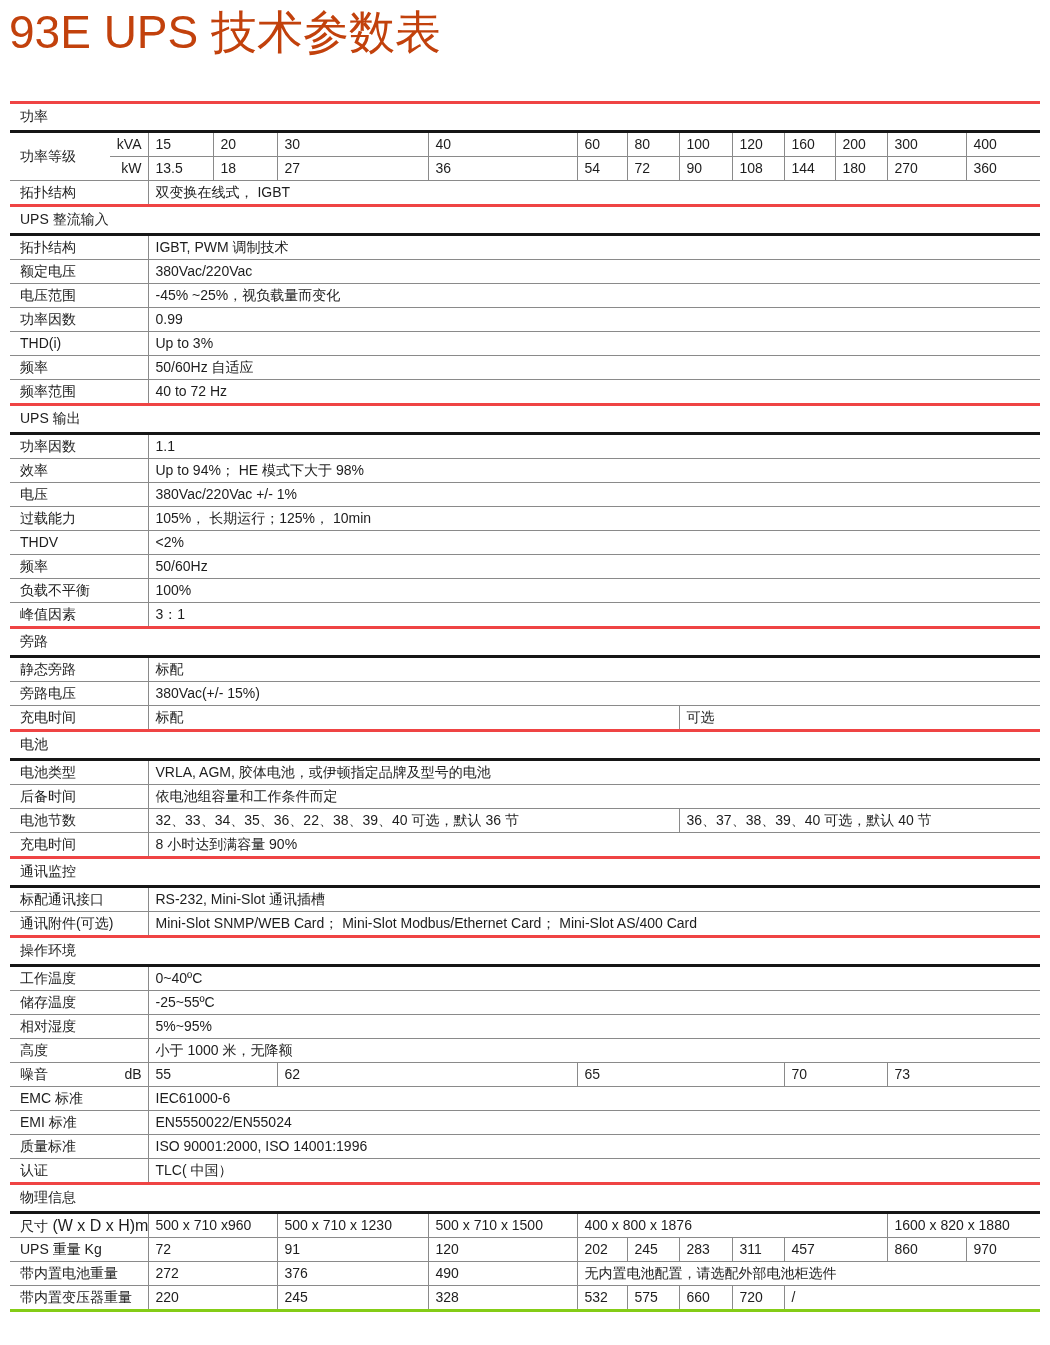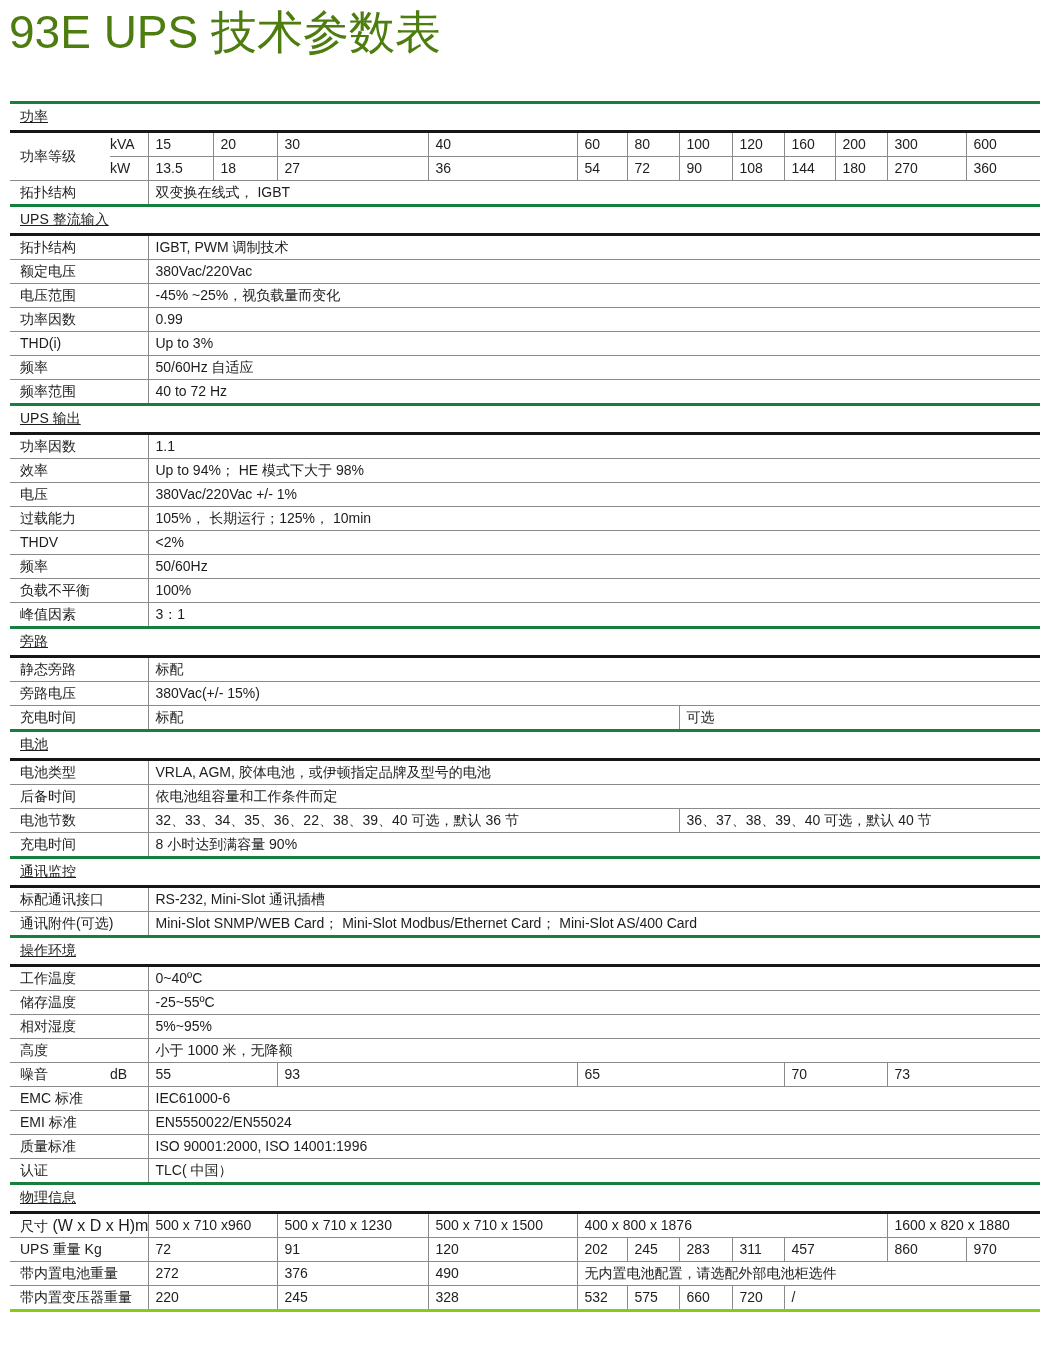--- a/index.html
+++ b/index.html
@@ -27,37 +27,36 @@
     height: 23px;
     font-size: 14px;
     line-height: 1.1;
     padding: 0 2px 0 7px;
     border-top: 1px solid #8a8a8a;
     white-space: nowrap;
     overflow: hidden;
     vertical-align: middle;
   }
   td.lbl { padding-left: 10px; }
-  td.sub { padding-right: 6px; padding-left: 0; }
+  td.sub { text-align: right; padding-right: 6px; padding-left: 0; }
   td.val { border-left: 1px solid #8a8a8a; }
   tr.sec td {
     height: 26px;
-    border-top: 3px solid #15803d;
+    border-top: 3px solid #ef4444;
     border-bottom: 3px solid #161616;
     padding-left: 10px;
-    text-decoration: underline;
   }
   tr:last-child td { border-bottom: 3px solid #84cc16; }
   .small { font-size: 16px; }
 </style>
 </head>
 <body>
 
 <div class="page">
-  <h1 class="page-title" style="color: #4d7c0f;">93E UPS 技术参数表</h1>
+  <h1 class="page-title" style="color: #c2410c;">93E UPS 技术参数表</h1>
 
   <table class="spec">
     <colgroup>
       <col style="width:100px">
         <col style="width:38px">
       <col style="width:65px">
         <col style="width:64px">
         <col style="width:151px">
         <col style="width:149px">
       <col style="width:50px">
@@ -80,21 +79,21 @@
           <td class="val" colspan="1">20</td>
           <td class="val" colspan="1">30</td>
           <td class="val" colspan="1">40</td>
           <td class="val" colspan="1">60</td>
           <td class="val" colspan="1">80</td>
           <td class="val" colspan="1">100</td>
           <td class="val" colspan="1">120</td>
           <td class="val" colspan="1">160</td>
           <td class="val" colspan="1">200</td>
           <td class="val" colspan="1">300</td>
-          <td class="val" colspan="1">600</td>
+          <td class="val" colspan="1">400</td>
         </tr>
         <tr>
           <td class="sub">kW</td>
           <td class="val" colspan="1">13.5</td>
           <td class="val" colspan="1">18</td>
           <td class="val" colspan="1">27</td>
           <td class="val" colspan="1">36</td>
           <td class="val" colspan="1">54</td>
           <td class="val" colspan="1">72</td>
           <td class="val" colspan="1">90</td>
@@ -237,21 +236,21 @@
           <td class="val" colspan="12">5%~95%</td>
         </tr>
         <tr>
           <td class="lbl" colspan="2">高度</td>
           <td class="val" colspan="12">小于 1000 米，无降额</td>
         </tr>
         <tr>
           <td class="lbl">噪音</td>
           <td class="sub">dB</td>
           <td class="val" colspan="2">55</td>
-          <td class="val" colspan="2">93</td>
+          <td class="val" colspan="2">62</td>
           <td class="val" colspan="4">65</td>
           <td class="val" colspan="2">70</td>
           <td class="val" colspan="2">73</td>
         </tr>
         <tr>
           <td class="lbl" colspan="2">EMC 标准</td>
           <td class="val" colspan="12">IEC61000-6</td>
         </tr>
         <tr>
           <td class="lbl" colspan="2">EMI 标准</td>

